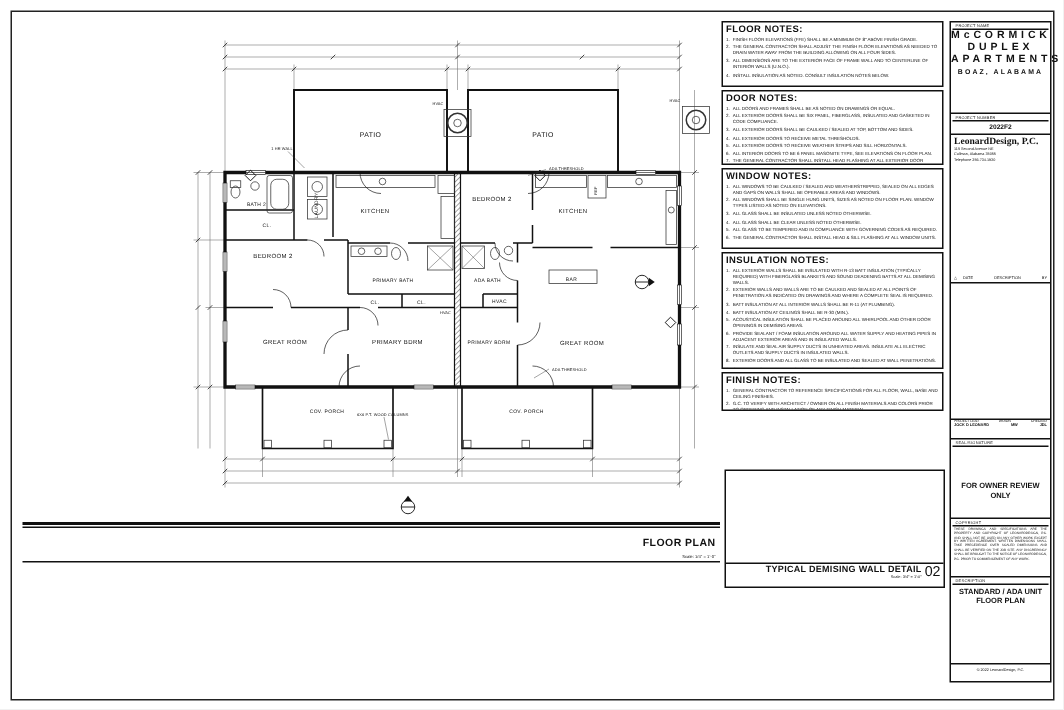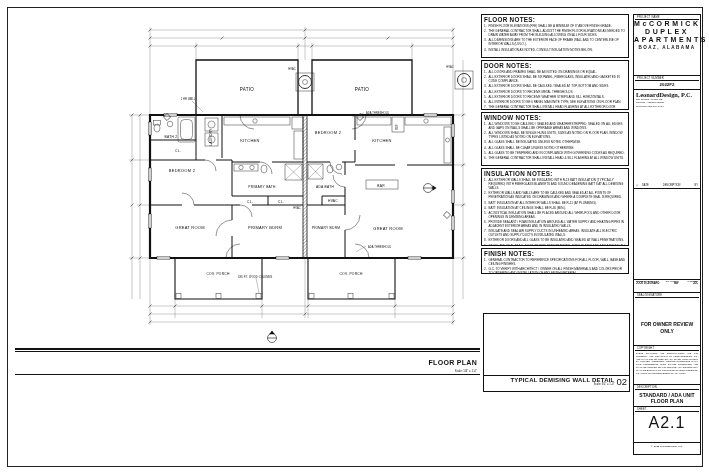--- a/index.html
+++ b/index.html
@@ -511,21 +511,17 @@
       <div class="tb-label">COPYRIGHT</div>
       <div class="copy-text">THESE DRAWINGS AND SPECIFICATIONS ARE THE PROPERTY AND COPYRIGHT OF LEONARDDESIGN, P.C. AND SHALL NOT BE USED ON ANY OTHER WORK EXCEPT BY WRITTEN AGREEMENT. WRITTEN DIMENSIONS SHALL TAKE PRECEDENCE OVER SCALED DIMENSIONS AND SHALL BE VERIFIED ON THE JOB SITE. ANY DISCREPANCY SHALL BE BROUGHT TO THE NOTICE OF LEONARDDESIGN, P.C. PRIOR TO COMMENCEMENT OF ANY WORK.</div>
     </div>
     <div class="tb tb-rule" style="top:369px;">
       <div class="tb-label">DESCRIPTION</div>
       <div class="descr">
         <div>STANDARD / ADA UNIT</div>
         <div>FLOOR PLAN</div>
       </div>
     </div>
-    <div class="tb tb-rule" style="top:391px;">
-      <div class="tb-label">SHEET</div>
-      <div class="sheetnum">A2.1</div>
-    </div>
     <div class="tb tb-rule" style="top:427px;">
       <div class="footer">© 2022 LeonardDesign, P.C.</div>
     </div>
   </div>
 </div>
 
 </body></html>

